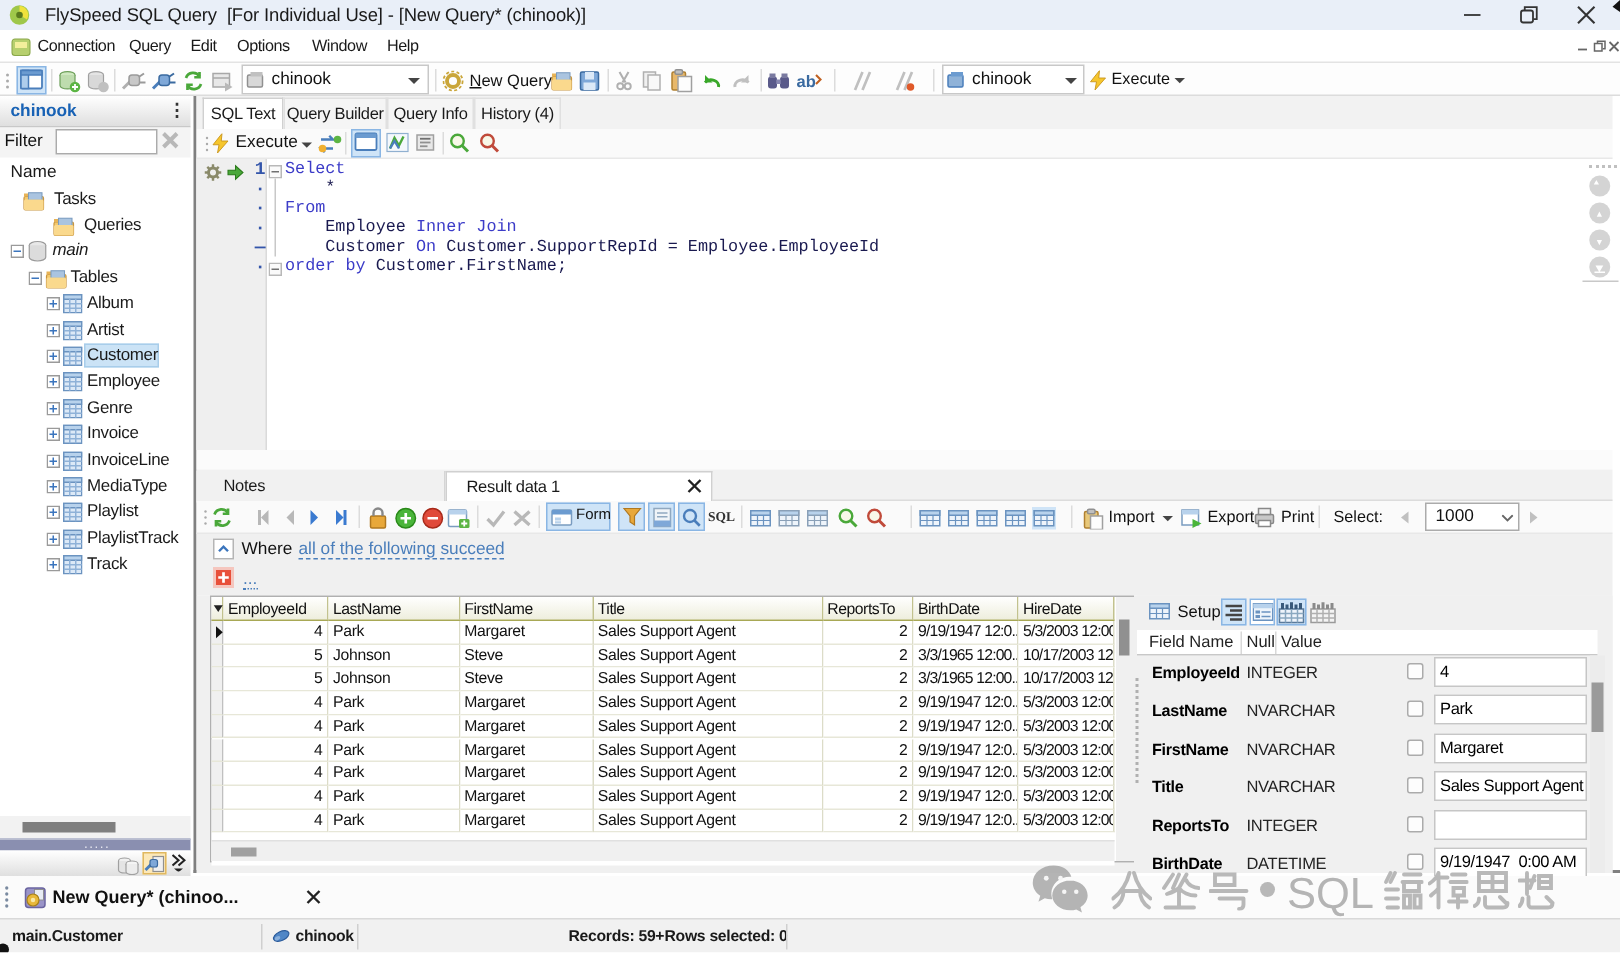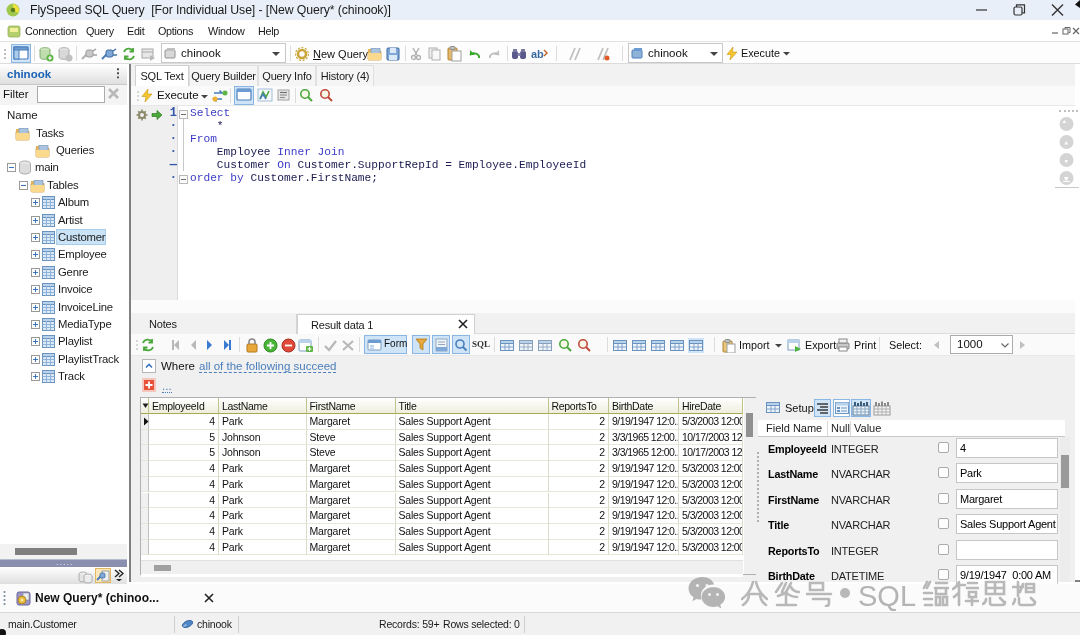--- a/index.html
+++ b/index.html
@@ -33,21 +33,21 @@
 .gh{position:absolute;top:0;height:16px;background:linear-gradient(#ffffff,#eeeedd);border-right:1px solid #c2c28e;border-bottom:1px solid #a8a855;font-size:10.5px;letter-spacing:-0.3px;line-height:16px;padding-left:3px;color:#111;white-space:nowrap;overflow:hidden;}
 .gc{position:absolute;height:15.7px;font-size:10.5px;letter-spacing:-0.2px;line-height:15.7px;padding-left:3px;white-space:nowrap;overflow:hidden;border-right:1px solid #dcdcc8;border-bottom:1px solid #e7e7d8;background:#fff;color:#111;}
 .num{text-align:right;padding-right:3px;padding-left:0;}
 .dt{letter-spacing:-0.55px;}
 #setup{left:627px;top:333px;width:317px;height:185px;background:#f0f0f0;}
 .sname{position:absolute;font-weight:bold;font-size:10.8px;letter-spacing:-0.2px;color:#000;}
 .stype{position:absolute;font-size:11px;letter-spacing:-0.2px;color:#222;}
 .scheck{position:absolute;width:11px;height:11px;border:1px solid #ababab;border-radius:2px;background:#fdfdfd;}
 .sval{position:absolute;width:102px;height:20px;border:1px solid #c6c6c6;background:#fff;font-size:11px;letter-spacing:-0.25px;line-height:18px;padding-left:3px;color:#000;white-space:nowrap;overflow:hidden;}
 #taskbar{left:0;top:584px;width:1080px;height:28px;background:#fbfbfb;}
-#statusbar{left:0;top:612px;width:1080px;height:23px;background:#f1f1f1;border-top:1px solid #d9d9d9;font-size:10.5px;letter-spacing:-0.2px;color:#1a1a1a;}
+#statusbar{left:0;top:612px;width:1080px;height:23px;background:#f1f1f1;border-top:1px solid #d9d9d9;font-size:10.5px;letter-spacing:-0.2px;color:#1a1a1a;font-weight:bold;}
 .ssep{position:absolute;top:3px;width:1px;height:17px;background:#cfcfcf;}
 .wmglyph{position:absolute;top:0;}
 </style></head>
 <body>
 
 <div class="abs" id="titlebar">
 <div class="abs" id="titletext">FlySpeed SQL Query&nbsp; [For Individual Use] - [New Query* (chinook)]</div>
 <svg class="ico" style="left:6px;top:3px;" width="14" height="14" viewBox="0 0 14 14">
       <circle cx="7" cy="7" r="6.5" fill="#9fc74a"></circle>
       <path d="M7 1 a6 6 0 0 1 5 9 l-5 -3z" fill="#f0e23c"></path>
@@ -255,21 +255,21 @@
 </div>
 <div class="tree-row" style="left:0;top:96.4px;width:127px;">
 <svg class="ico" style="left:7px;top:3px;" width="9" height="9" viewBox="0 0 9 9">
         <rect x="0.5" y="0.5" width="8" height="8" fill="#fff" stroke="#9a9a9a" stroke-width="1"></rect>
         <line x1="2" y1="4.5" x2="7" y2="4.5" stroke="#3b75bd" stroke-width="1"></line>
       </svg>
 <svg class="ico" style="left:18px;top:0px;" width="14" height="15" viewBox="0 0 14 15">
         <ellipse cx="7" cy="3.5" rx="5.5" ry="2.5" fill="#e8e8e8" stroke="#9a9a9a" stroke-width="0.8"></ellipse>
         <path d="M1.5 3.5 v8 a5.5 2.5 0 0 0 11 0 v-8" fill="#dcdcdc" stroke="#9a9a9a" stroke-width="0.8"></path>
       </svg>
-<div class="abs" style="left:35px;top:1px;">main</div>
+<div class="abs" style="left:35px;top:1px;font-style:italic;">main</div>
 </div>
 <div class="tree-row" style="left:0;top:113.8px;width:127px;">
 <svg class="ico" style="left:19px;top:3px;" width="9" height="9" viewBox="0 0 9 9">
         <rect x="0.5" y="0.5" width="8" height="8" fill="#fff" stroke="#9a9a9a" stroke-width="1"></rect>
         <line x1="2" y1="4.5" x2="7" y2="4.5" stroke="#3b75bd" stroke-width="1"></line>
       </svg>
 <svg class="ico" style="left:30px;top:0px;" width="16" height="16" viewBox="0 0 16 16">
         <rect x="1" y="5" width="13" height="9" rx="1" fill="#f5c96b" stroke="#c89540" stroke-width="0.8"></rect>
         <path d="M1 5 l0 -2 5 0 1.5 2z" fill="#e8b355"></path>
         <rect x="4" y="2.5" width="9" height="5" fill="#aac4e0" stroke="#7a9cc0" stroke-width="0.7"></rect>

